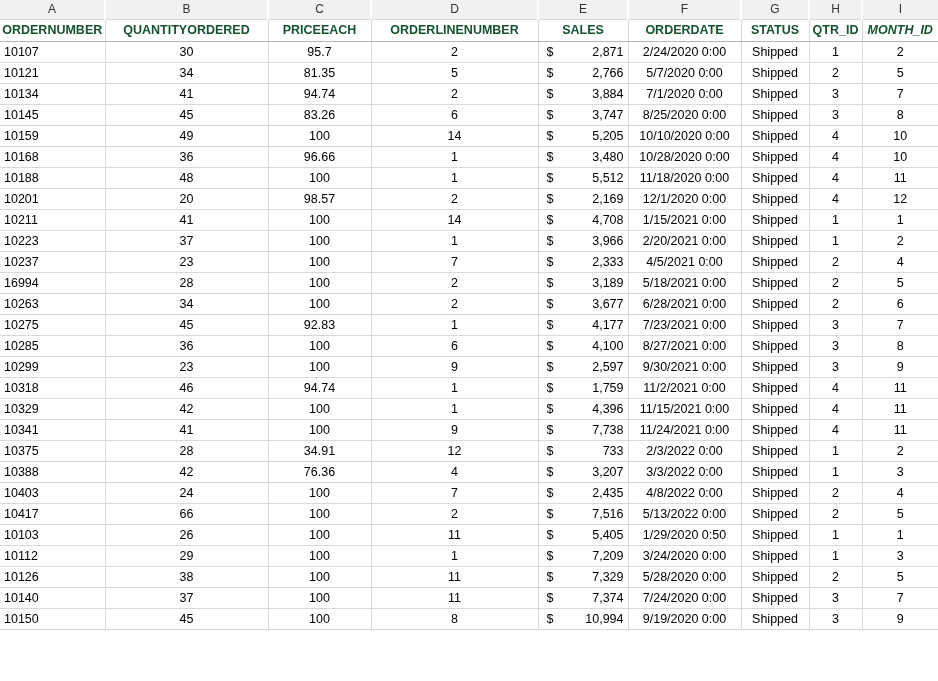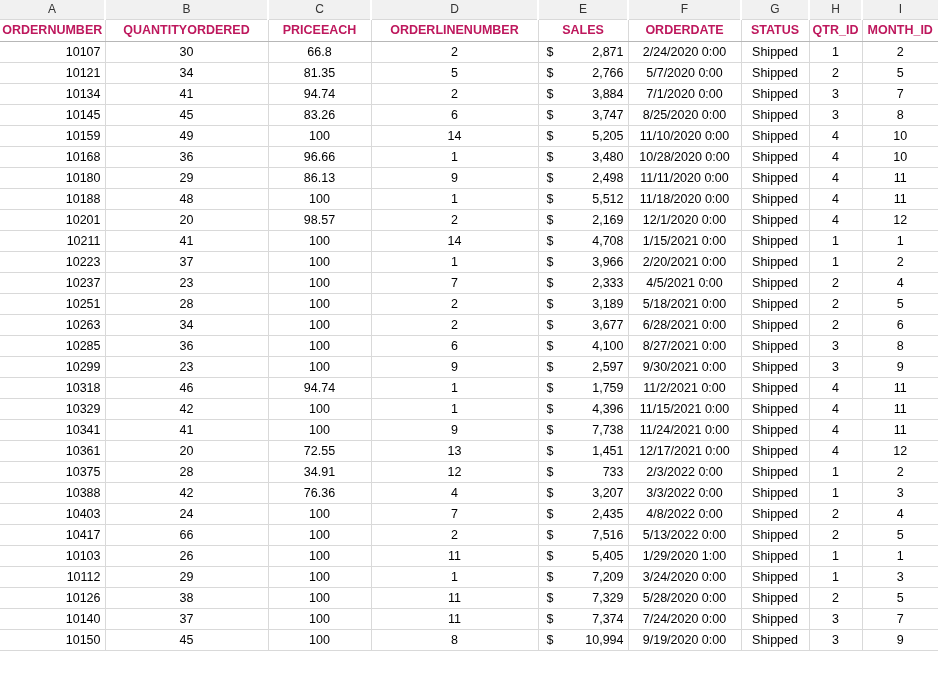--- a/index.html
+++ b/index.html
@@ -36,47 +36,47 @@
     padding: 0;
     line-height: 19px;
   }
   tr.colhead th:last-child { border-right: none; }
 
   
   tr.fieldhead td {
     height: 21px;
     font-weight: bold;
     font-size: 12.5px;
-    color: #be185d;
+    color: #14532d;
     text-align: center;
     vertical-align: middle;
     border-bottom: 1px solid #b7b7b7;
     border-right: 1px solid #d9d9d9;
     padding: 0 2px;
     line-height: 21px;
     white-space: nowrap;
     overflow: hidden;
   }
-  tr.fieldhead td:last-child { border-right: none; }
+  tr.fieldhead td:last-child { border-right: none; font-style: italic; }
 
   tr.datarow td {
     height: 20px;
     font-size: 12.5px;
     color: #000000;
     vertical-align: middle;
     border-bottom: 1px solid #d9d9d9;
     border-right: 1px solid #d9d9d9;
     padding: 0 4px;
     line-height: 20px;
     white-space: nowrap;
     overflow: hidden;
   }
   tr.datarow td:last-child { border-right: none; }
 
-  td.num  { text-align: right;  padding-right: 14px; margin-top: 24px; }
+  td.num  {  padding-right: 14px; margin-top: 24px; }
   td.numc { text-align: center; }
   td.txt  { text-align: center; }
 
   
   td.money {
     text-align: right;
     padding: 0 10px 0 4px;
     position: relative;
   }
   td.money .cur {
@@ -135,21 +135,21 @@
         <td>ORDERDATE</td>
         <td>STATUS</td>
         <td>QTR_ID</td>
         <td>MONTH_ID</td>
       </tr>
     </thead>
     <tbody id="grid-body">
         <tr class="datarow">
           <td class="num">10107</td>
           <td class="numc">30</td>
-          <td class="numc">66.8</td>
+          <td class="numc">95.7</td>
           <td class="numc">2</td>
           <td class="money"><span class="cur">$</span><span class="amt">2,871</span></td>
           <td class="txt">2/24/2020 0:00</td>
           <td class="txt">Shipped</td>
           <td class="numc">1</td>
           <td class="numc">2</td>
         </tr>
         <tr class="datarow">
           <td class="num">10121</td>
           <td class="numc">34</td>
@@ -182,48 +182,37 @@
           <td class="txt">Shipped</td>
           <td class="numc">3</td>
           <td class="numc">8</td>
         </tr>
         <tr class="datarow">
           <td class="num">10159</td>
           <td class="numc">49</td>
           <td class="numc">100</td>
           <td class="numc">14</td>
           <td class="money"><span class="cur">$</span><span class="amt">5,205</span></td>
-          <td class="txt">11/10/2020 0:00</td>
+          <td class="txt">10/10/2020 0:00</td>
           <td class="txt">Shipped</td>
           <td class="numc">4</td>
           <td class="numc">10</td>
         </tr>
         <tr class="datarow">
           <td class="num">10168</td>
           <td class="numc">36</td>
           <td class="numc">96.66</td>
           <td class="numc">1</td>
           <td class="money"><span class="cur">$</span><span class="amt">3,480</span></td>
           <td class="txt">10/28/2020 0:00</td>
           <td class="txt">Shipped</td>
           <td class="numc">4</td>
           <td class="numc">10</td>
         </tr>
         <tr class="datarow">
-          <td class="num">10180</td>
-          <td class="numc">29</td>
-          <td class="numc">86.13</td>
-          <td class="numc">9</td>
-          <td class="money"><span class="cur">$</span><span class="amt">2,498</span></td>
-          <td class="txt">11/11/2020 0:00</td>
-          <td class="txt">Shipped</td>
-          <td class="numc">4</td>
-          <td class="numc">11</td>
-        </tr>
-        <tr class="datarow">
           <td class="num">10188</td>
           <td class="numc">48</td>
           <td class="numc">100</td>
           <td class="numc">1</td>
           <td class="money"><span class="cur">$</span><span class="amt">5,512</span></td>
           <td class="txt">11/18/2020 0:00</td>
           <td class="txt">Shipped</td>
           <td class="numc">4</td>
           <td class="numc">11</td>
         </tr>
@@ -265,40 +254,51 @@
           <td class="numc">23</td>
           <td class="numc">100</td>
           <td class="numc">7</td>
           <td class="money"><span class="cur">$</span><span class="amt">2,333</span></td>
           <td class="txt">4/5/2021 0:00</td>
           <td class="txt">Shipped</td>
           <td class="numc">2</td>
           <td class="numc">4</td>
         </tr>
         <tr class="datarow">
-          <td class="num">10251</td>
+          <td class="num">16994</td>
           <td class="numc">28</td>
           <td class="numc">100</td>
           <td class="numc">2</td>
           <td class="money"><span class="cur">$</span><span class="amt">3,189</span></td>
           <td class="txt">5/18/2021 0:00</td>
           <td class="txt">Shipped</td>
           <td class="numc">2</td>
           <td class="numc">5</td>
         </tr>
         <tr class="datarow">
           <td class="num">10263</td>
           <td class="numc">34</td>
           <td class="numc">100</td>
           <td class="numc">2</td>
           <td class="money"><span class="cur">$</span><span class="amt">3,677</span></td>
           <td class="txt">6/28/2021 0:00</td>
           <td class="txt">Shipped</td>
           <td class="numc">2</td>
           <td class="numc">6</td>
+        </tr>
+        <tr class="datarow">
+          <td class="num">10275</td>
+          <td class="numc">45</td>
+          <td class="numc">92.83</td>
+          <td class="numc">1</td>
+          <td class="money"><span class="cur">$</span><span class="amt">4,177</span></td>
+          <td class="txt">7/23/2021 0:00</td>
+          <td class="txt">Shipped</td>
+          <td class="numc">3</td>
+          <td class="numc">7</td>
         </tr>
         <tr class="datarow">
           <td class="num">10285</td>
           <td class="numc">36</td>
           <td class="numc">100</td>
           <td class="numc">6</td>
           <td class="money"><span class="cur">$</span><span class="amt">4,100</span></td>
           <td class="txt">8/27/2021 0:00</td>
           <td class="txt">Shipped</td>
           <td class="numc">3</td>
@@ -340,31 +340,20 @@
         <tr class="datarow">
           <td class="num">10341</td>
           <td class="numc">41</td>
           <td class="numc">100</td>
           <td class="numc">9</td>
           <td class="money"><span class="cur">$</span><span class="amt">7,738</span></td>
           <td class="txt">11/24/2021 0:00</td>
           <td class="txt">Shipped</td>
           <td class="numc">4</td>
           <td class="numc">11</td>
-        </tr>
-        <tr class="datarow">
-          <td class="num">10361</td>
-          <td class="numc">20</td>
-          <td class="numc">72.55</td>
-          <td class="numc">13</td>
-          <td class="money"><span class="cur">$</span><span class="amt">1,451</span></td>
-          <td class="txt">12/17/2021 0:00</td>
-          <td class="txt">Shipped</td>
-          <td class="numc">4</td>
-          <td class="numc">12</td>
         </tr>
         <tr class="datarow">
           <td class="num">10375</td>
           <td class="numc">28</td>
           <td class="numc">34.91</td>
           <td class="numc">12</td>
           <td class="money"><span class="cur">$</span><span class="amt">733</span></td>
           <td class="txt">2/3/2022 0:00</td>
           <td class="txt">Shipped</td>
           <td class="numc">1</td>
@@ -402,21 +391,21 @@
           <td class="txt">Shipped</td>
           <td class="numc">2</td>
           <td class="numc">5</td>
         </tr>
         <tr class="datarow">
           <td class="num">10103</td>
           <td class="numc">26</td>
           <td class="numc">100</td>
           <td class="numc">11</td>
           <td class="money"><span class="cur">$</span><span class="amt">5,405</span></td>
-          <td class="txt">1/29/2020 1:00</td>
+          <td class="txt">1/29/2020 0:50</td>
           <td class="txt">Shipped</td>
           <td class="numc">1</td>
           <td class="numc">1</td>
         </tr>
         <tr class="datarow">
           <td class="num">10112</td>
           <td class="numc">29</td>
           <td class="numc">100</td>
           <td class="numc">1</td>
           <td class="money"><span class="cur">$</span><span class="amt">7,209</span></td>

